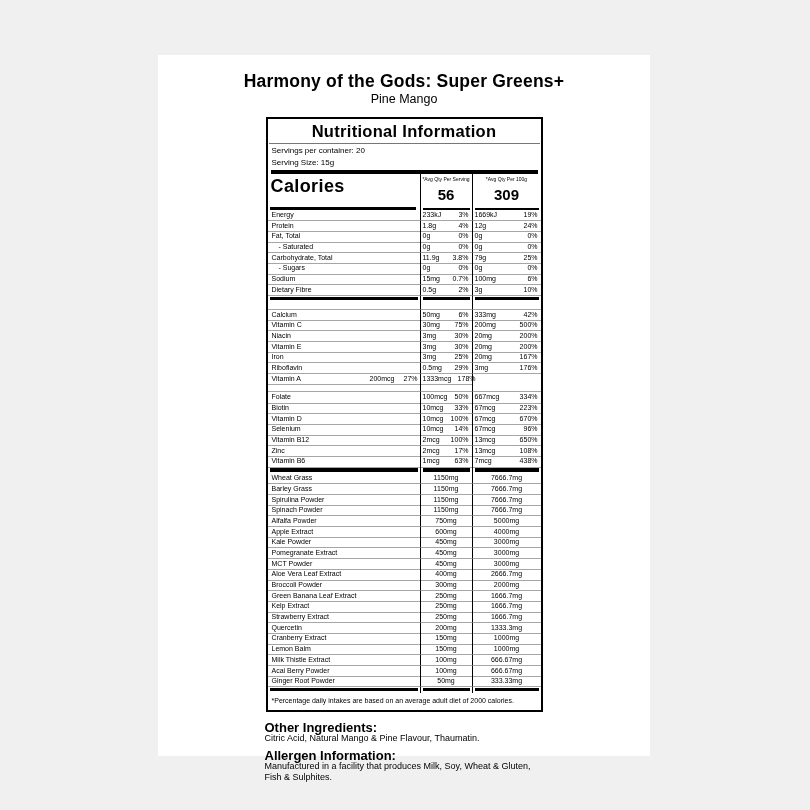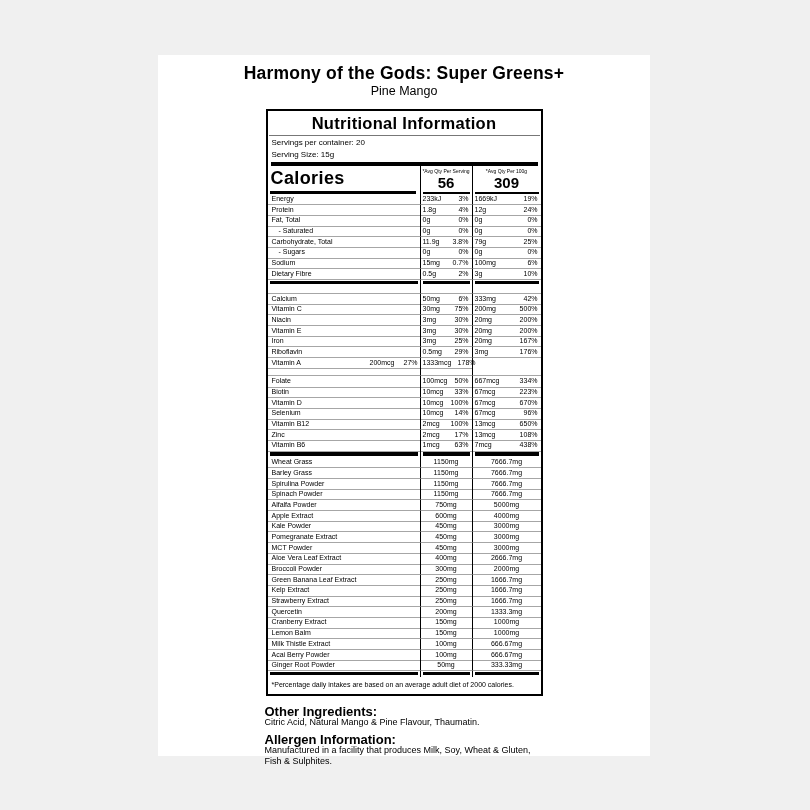--- a/index.html
+++ b/index.html
@@ -1,28 +1,28 @@
 <!DOCTYPE html>
 <html><head>
 <meta charset="utf-8">
 <style>
   html,body{margin:0;padding:0;}
   body{width:810px;height:810px;background:#f0f0f0;font-family:"Liberation Sans",sans-serif;color:#000;position:relative;}
   .card{position:absolute;left:158px;top:55px;width:492px;height:701px;background:#fff;}
-  .ptitle{margin-top:8px;text-align:center;font-size:17.5px;font-weight:bold;letter-spacing:.2px;}
+  .ptitle{margin-top:16px;text-align:center;font-size:17.5px;font-weight:bold;letter-spacing:.2px;}
   .psub{text-align:center;font-size:12.5px;}
   .nbox{width:277px;margin:11px auto 0;border:2px solid #000;box-sizing:border-box;background:#fff;}
   .nhead{font-size:16.5px;font-weight:bold;text-align:center;padding:3px 14px 2px;border-bottom:1px solid #777;margin:0 1px;letter-spacing:.3px;}
   .serv{font-size:8px;padding:2px 0 0 4px;line-height:9.5px;}
   .fullbar{height:4px;background:#000;margin:3px 3px 0;}
   .grid{display:grid;grid-template-columns:152px 52px 69px;}
   .cell{box-sizing:border-box;min-width:0;}
   .bleft{border-left:1px solid #000;}
   
-  .calrow{height:28px;}
+  .calrow{height:36px;}
   .calrow .cell{display:flex;flex-direction:column;justify-content:space-between;}
   .calword{font-size:18px;font-weight:bold;padding-left:3px;letter-spacing:.4px;line-height:18px;margin-top:3px;}
   .thick3{display:block;height:3px;background:#000;margin:0 4px 0 2px;}
   .colhead{font-size:5px;text-align:center;padding-top:2px;white-space:nowrap;}
   .calval{font-size:15px;font-weight:bold;text-align:center;line-height:13px;}
   .thick2{display:block;height:2.5px;background:#000;margin:0 2px;}
   
   .nrow{height:10.7px;font-size:7px;line-height:10.2px;}
   .nrow .cell{border-bottom:1px solid #a6a6a6;}
   .nrow .nb{border-bottom:none;}

